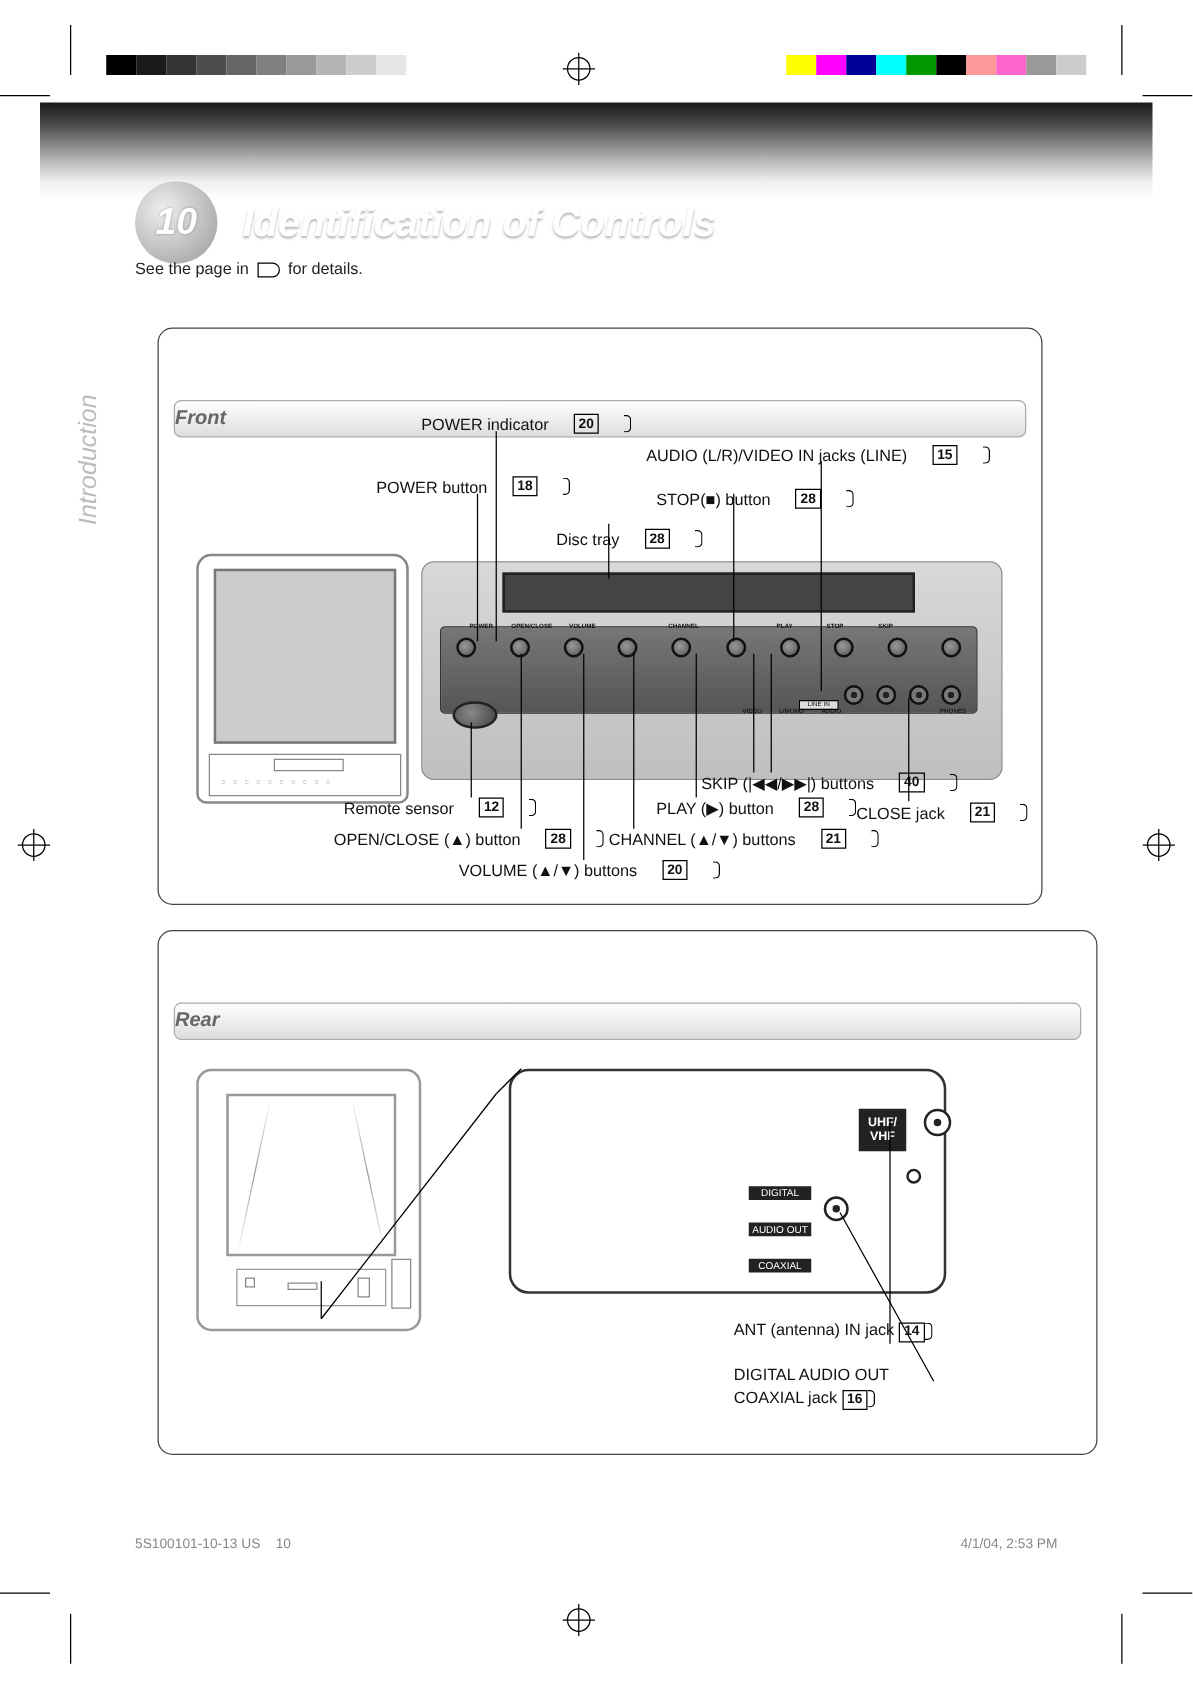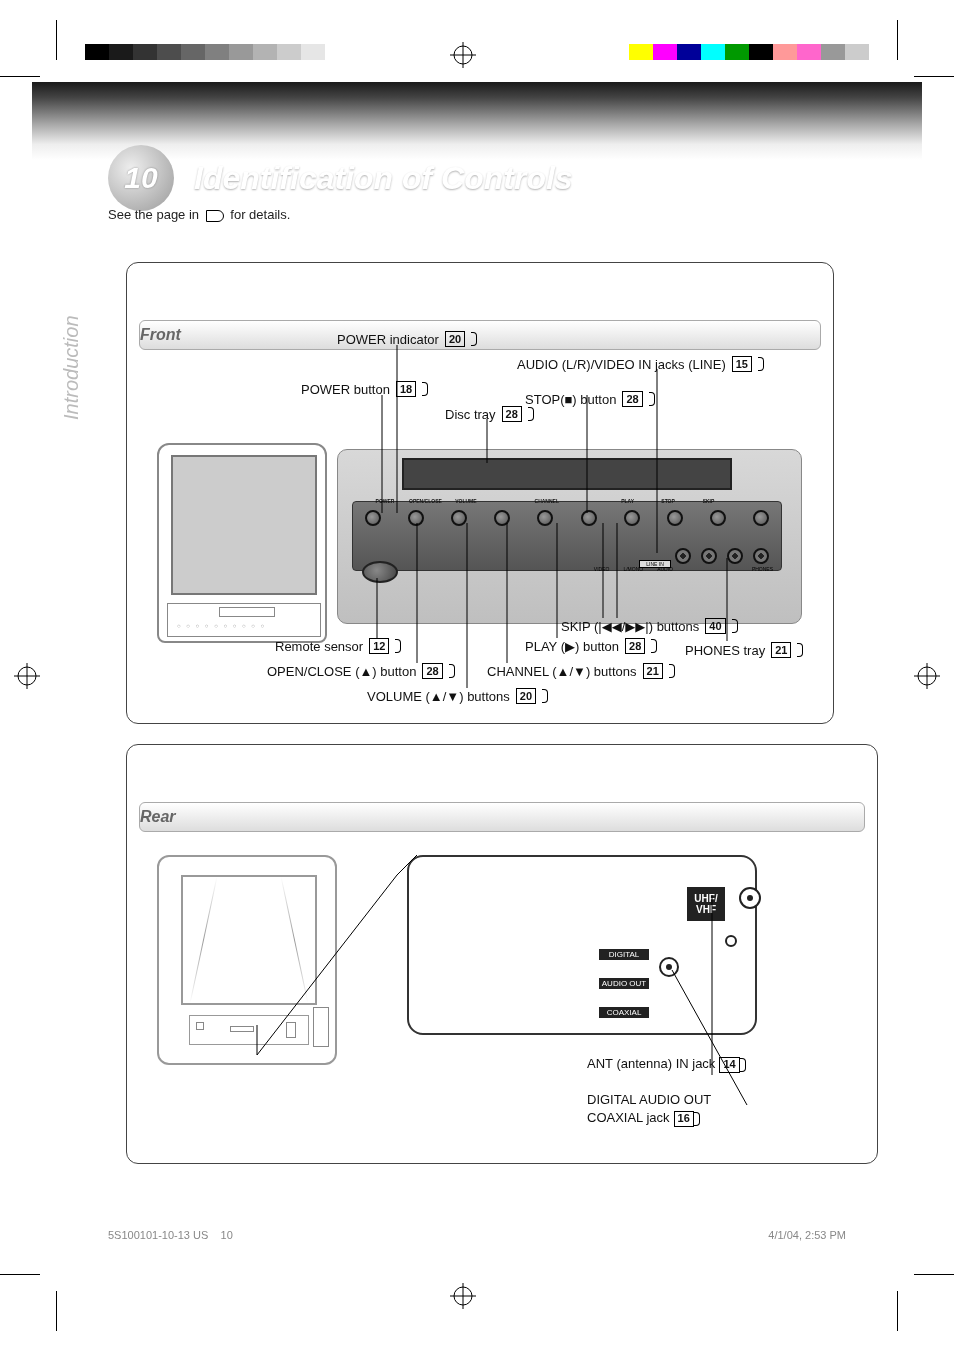--- a/index.html
+++ b/index.html
@@ -39,21 +39,21 @@
   
   .panel { position:absolute; border:1px solid #444; border-radius: 12px; background:#fff; }
   .panel .panel-title { position:absolute; left:12px; right:12px; top:10px; height:30px; border-radius:6px;
     background: linear-gradient(#fff,#ddd); border:1px solid #aaa; color:#666; font-style:italic; font-weight:bold;
     display:flex; align-items:center; padding-left:0; font-size:16px;margin-top:47px;}
 
   .panel1 { left:126px; top:262px; width:708px; height:462px; }
   .panel2 { left:126px; top:744px; width:752px; height:420px; }
 
   
-  .lbl { position:absolute; font-size:13px; color:#111; white-space:nowrap; display:flex; align-items:center; gap:6px;}
+  .lbl { position:absolute; font-size:13px; color:#111; white-space:nowrap; display:flex; align-items:center; gap:20px;}
   .lbl .num { display:inline-flex; align-items:center; justify-content:center; min-width:20px; height:16px;
     border:1px solid #000; font-size:11px; font-weight:bold; padding:0 3px;}
   .lbl .tail { display:inline-block; width:6px; height:14px; border-top:1px solid #000; border-right:1px solid #000; border-bottom:1px solid #000; border-radius:0 4px 4px 0;}
 
   
   .device-front { position:absolute; left:30px; top:180px; width:650px; height:200px; }
   .tv-shell { position:absolute; left:0; top:0; width:170px; height:200px; border:2px solid #888; border-radius:12px 12px 8px 8px;}
   .tv-screen { position:absolute; left:12px; top:10px; width:146px; height:140px; background:#ccc; border:2px solid #777;}
   .tv-base { position:absolute; left:8px; top:158px; width:154px; height:34px; border:1px solid #888;}
   .tv-speaker { position:absolute; left:60px; top:162px; width:56px; height:10px; border:1px solid #888;}
@@ -195,21 +195,21 @@
   <div class="lbl" style="left:174px; top:118px;">
     <span>POWER button</span>
       <span class="num">18</span>
       <span class="tail"></span>
   </div>
   <div class="lbl" style="left:398px; top:118px;margin-top:10px;">
     <span>STOP(■) button</span>
       <span class="num">28</span>
       <span class="tail"></span>
   </div>
-  <div class="lbl" style="left:318px; top:143px;">
+  <div class="lbl" style="left:318px; top:160px;">
     <span>Disc tray</span>
       <span class="num">28</span>
       <span class="tail"></span>
   </div>
 
   <div class="device-front">
     <div class="tv-shell">
       <div class="tv-screen"></div>
       <div class="tv-base"></div>
       <div class="tv-speaker"></div>
@@ -283,21 +283,21 @@
     <span>PLAY (▶) button</span>
       <span class="num">28</span>
       <span class="tail"></span>
   </div>
   <div class="lbl" style="left:434px; top:355px;">
     <span>SKIP (|◀◀/▶▶|) buttons</span>
       <span class="num">40</span>
       <span class="tail"></span>
   </div>
   <div class="lbl" style="left:558px; top:379px;">
-    <span>PHONES tray</span>
+    <span>CLOSE jack</span>
       <span class="num">21</span>
       <span class="tail"></span>
   </div>
 
   <svg class="leads">
     <line x1="270" y1="82" x2="270" y2="250"></line>
     <line x1="255" y1="132" x2="255" y2="250"></line>
     <line x1="360" y1="156" x2="360" y2="200"></line>
     <line x1="460" y1="132" x2="460" y2="250"></line>
     <line x1="530" y1="106" x2="530" y2="290"></line>

